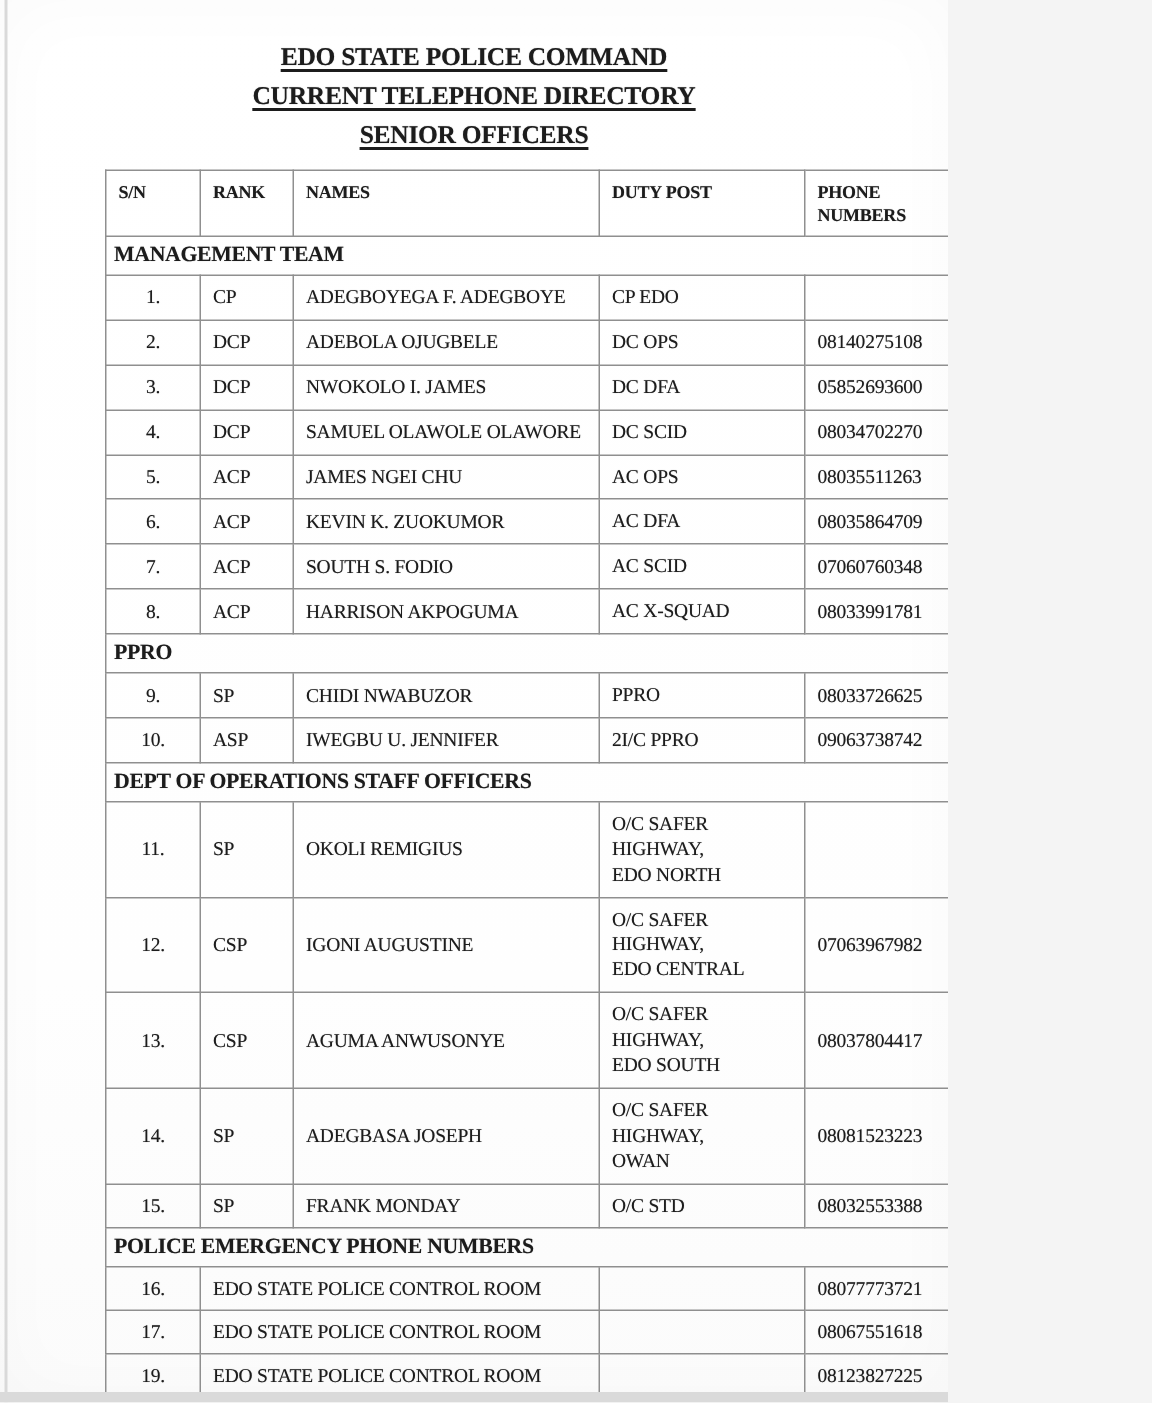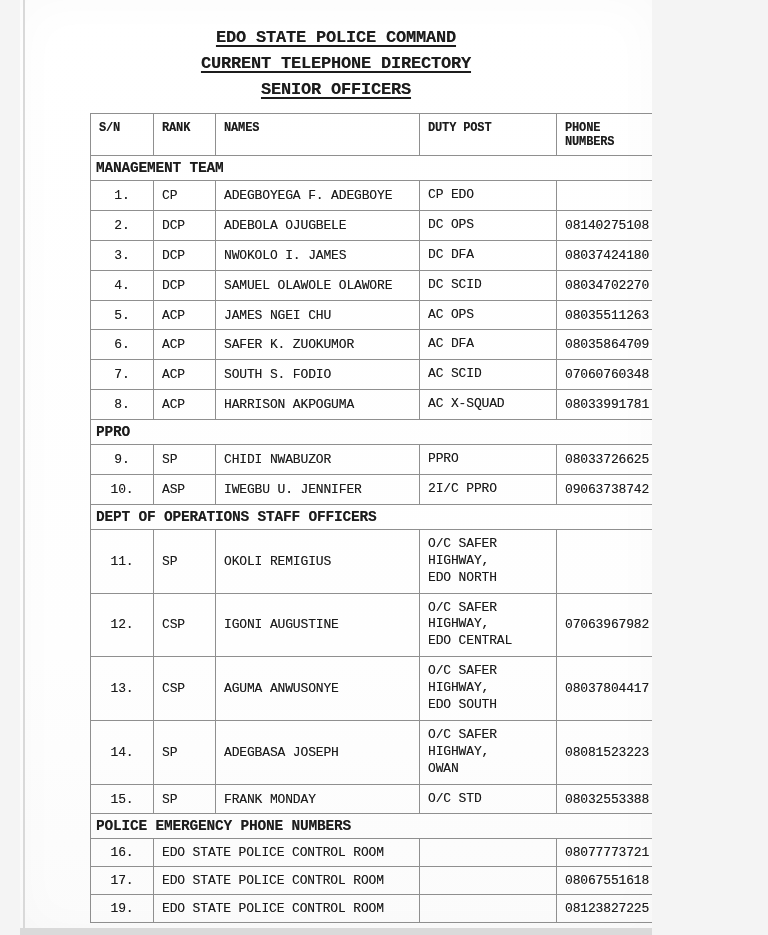--- a/index.html
+++ b/index.html
@@ -6,24 +6,23 @@
     margin: 0;
     padding: 0;
     background: #f4f4f4;
   }
   .photo {
     position: relative;
     width: 632px;
     height: 935px;
     background: linear-gradient(180deg, #ffffff 0%, #fefefe 70%, #fbfbfb 100%);
     overflow: hidden;
-    font-family: Liberation Mono, monospace;
+    font-family: Liberation Serif, serif;
     color: #1c1c1c;
     box-shadow: inset 0 0 50px rgba(0,0,0,0.025);
-    margin-left: 20px;
   }
   .photo-edge-left {
     position: absolute;
     left: 3px; top: 0;
     width: 2px; height: 100%;
     background: #d9d9d9;
   }
   .photo-edge-bottom {
     position: absolute;
     left: 0; bottom: 0;
@@ -130,40 +129,40 @@
           <td class="cell-rank">DCP</td>
           <td class="cell-name">ADEBOLA OJUGBELE</td>
           <td class="cell-duty">DC OPS</td>
           <td class="cell-phone">08140275108</td>
         </tr>
         <tr>
           <td class="cell-sn">3.</td>
           <td class="cell-rank">DCP</td>
           <td class="cell-name">NWOKOLO I. JAMES</td>
           <td class="cell-duty">DC DFA</td>
-          <td class="cell-phone">08037424180</td>
+          <td class="cell-phone">05852693600</td>
         </tr>
         <tr>
           <td class="cell-sn">4.</td>
           <td class="cell-rank">DCP</td>
           <td class="cell-name">SAMUEL OLAWOLE OLAWORE</td>
           <td class="cell-duty">DC SCID</td>
           <td class="cell-phone">08034702270</td>
         </tr>
         <tr>
           <td class="cell-sn">5.</td>
           <td class="cell-rank">ACP</td>
           <td class="cell-name">JAMES NGEI CHU</td>
           <td class="cell-duty">AC OPS</td>
           <td class="cell-phone">08035511263</td>
         </tr>
         <tr>
           <td class="cell-sn">6.</td>
           <td class="cell-rank">ACP</td>
-          <td class="cell-name">SAFER K. ZUOKUMOR</td>
+          <td class="cell-name">KEVIN K. ZUOKUMOR</td>
           <td class="cell-duty">AC DFA</td>
           <td class="cell-phone">08035864709</td>
         </tr>
         <tr>
           <td class="cell-sn">7.</td>
           <td class="cell-rank">ACP</td>
           <td class="cell-name">SOUTH S. FODIO</td>
           <td class="cell-duty">AC SCID</td>
           <td class="cell-phone">07060760348</td>
         </tr>

